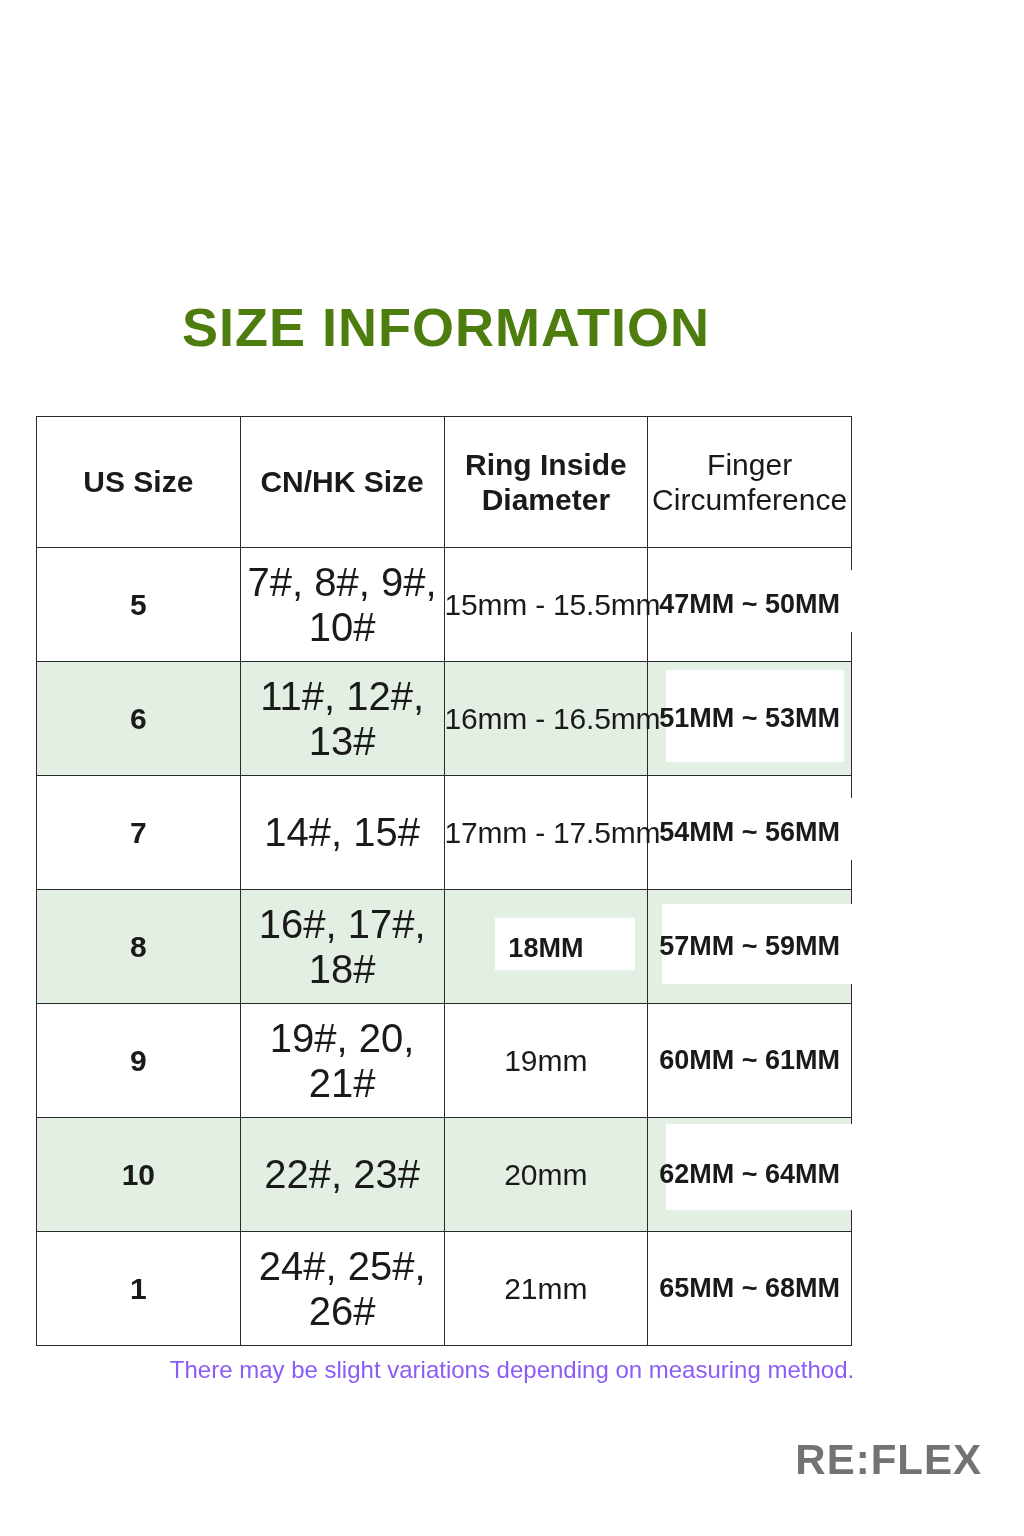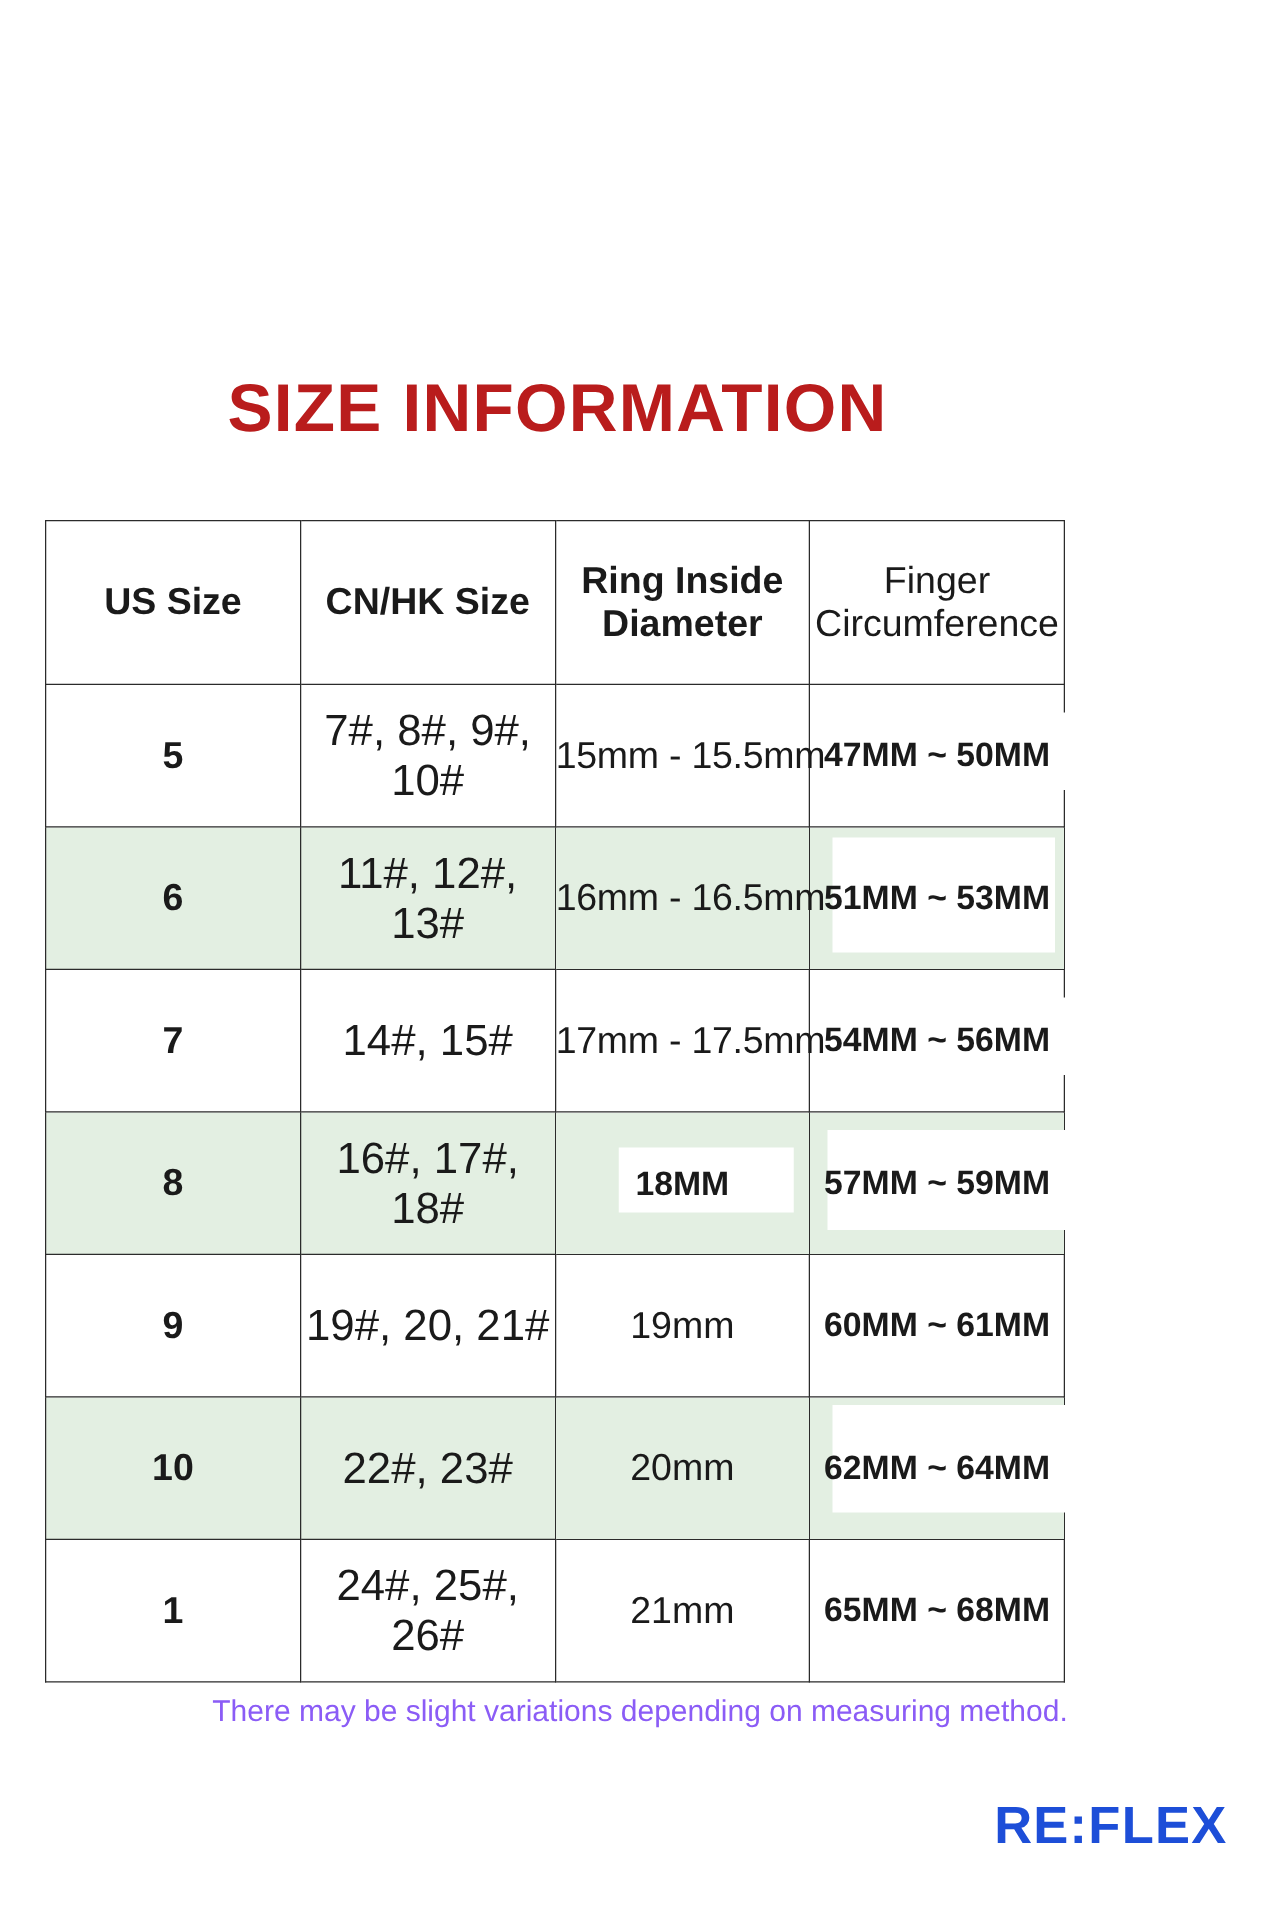--- a/index.html
+++ b/index.html
@@ -21,21 +21,21 @@
   }
   .title {
     position: absolute;
     top: 296px;
     left: 0;
     width: 892px;
     text-align: center;
     font-size: 54px;
     font-weight: bold;
     letter-spacing: 1px;
-    color: #b91c1c;
+    color: #4d7c0f;
   }
   .table-wrap {
     position: absolute;
     top: 416px;
     left: 36px;
     width: 952px;
   }
   table.size-table {
     border-collapse: collapse;
     width: 816px;
@@ -70,21 +70,21 @@
   }
   tbody tr.shaded td {
     background: #e3efe2;
   }
   td.us {
     font-size: 30px;
     font-weight: bold;
     width: 198px;
   }
   td.cn {
-    font-size: 35px;
+    font-size: 40px;
     width: 281px;
   }
   td.dia {
     font-size: 30px;
     width: 235px;
     position: relative;
   }
   td.fin {
     font-size: 27px;
     font-weight: bold;
@@ -115,21 +115,21 @@
     font-size: 24px;
     color: #8b5cf6;
   }
   .brand {
     position: absolute;
     top: 1436px;
     right: 42px;
     font-size: 42px;
     font-weight: bold;
     letter-spacing: 1px;
-    color: #1d4ed8;
+    color: #737373;
   }
 </style>
 </head>
 <body>
 
 <div class="page">
 
   <div class="title">SIZE INFORMATION</div>
 
   <div class="table-wrap">

